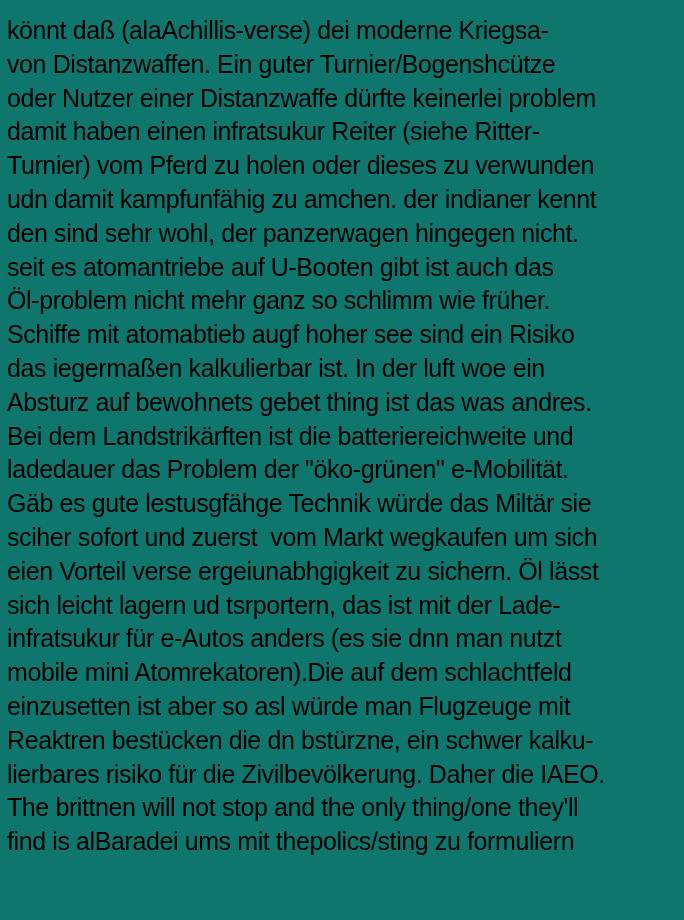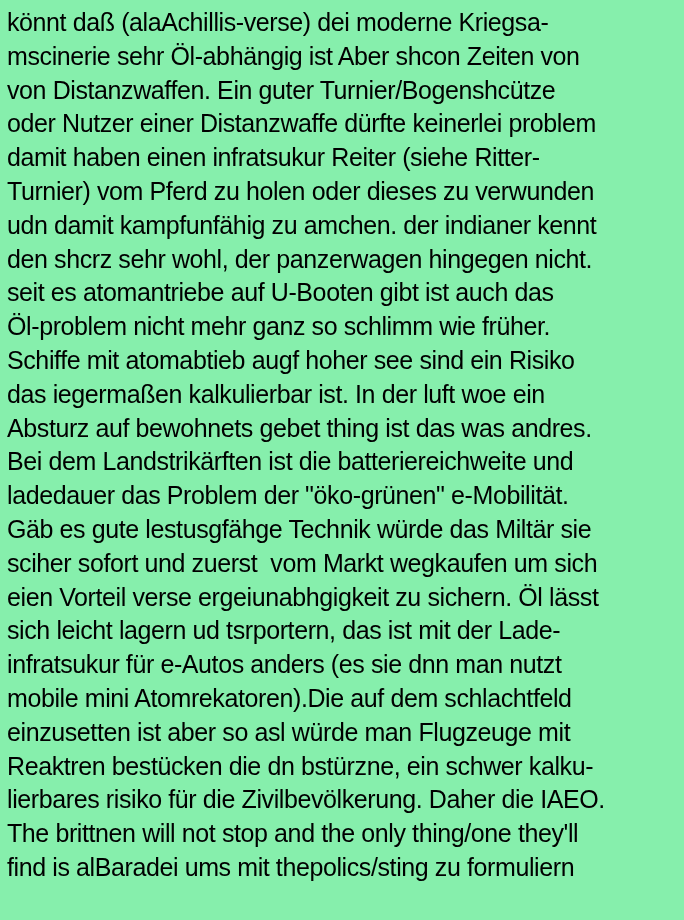--- a/index.html
+++ b/index.html
@@ -3,51 +3,50 @@
 <meta charset="utf-8">
 <style>
   html, body {
     margin: 0;
     padding: 0;
     background: #ffffff;
   }
   .page {
     width: 684px;
     height: 920px;
-    background: #86efac;
+    background: #0f766e;
     overflow: hidden;
     box-sizing: border-box;
-    padding: 6px 0 0 7px;
+    padding: 14px 0 0 7px;
   }
   .textblock {
     font-family: "Liberation Sans", sans-serif;
     font-size: 25px;
     line-height: 33.8px;
     letter-spacing: -0.4px;
     color: #000000;
     font-weight: 400;
   }
   .line {
     white-space: pre;
     height: 33.8px;
   }
 </style>
 </head>
 <body>
 
 <div class="page">
   <div class="textblock">
     <div class="line">könnt daß (alaAchillis-verse) dei moderne Kriegsa-</div>
-    <div class="line">mscinerie sehr Öl-abhängig ist Aber shcon Zeiten von</div>
     <div class="line">von Distanzwaffen. Ein guter Turnier/Bogenshcütze</div>
     <div class="line">oder Nutzer einer Distanzwaffe dürfte keinerlei problem</div>
     <div class="line">damit haben einen infratsukur Reiter (siehe Ritter-</div>
     <div class="line">Turnier) vom Pferd zu holen oder dieses zu verwunden</div>
     <div class="line">udn damit kampfunfähig zu amchen. der indianer kennt</div>
-    <div class="line">den shcrz sehr wohl, der panzerwagen hingegen nicht.</div>
+    <div class="line">den sind sehr wohl, der panzerwagen hingegen nicht.</div>
     <div class="line">seit es atomantriebe auf U-Booten gibt ist auch das</div>
     <div class="line">Öl-problem nicht mehr ganz so schlimm wie früher.</div>
     <div class="line">Schiffe mit atomabtieb augf hoher see sind ein Risiko</div>
     <div class="line">das iegermaßen kalkulierbar ist. In der luft woe ein</div>
     <div class="line">Absturz auf bewohnets gebet thing ist das was andres.</div>
     <div class="line">Bei dem Landstrikärften ist die batteriereichweite und</div>
     <div class="line">ladedauer das Problem der "öko-grünen" e-Mobilität.</div>
     <div class="line">Gäb es gute lestusgfähge Technik würde das Miltär sie</div>
     <div class="line">sciher sofort und zuerst  vom Markt wegkaufen um sich</div>
     <div class="line">eien Vorteil verse ergeiunabhgigkeit zu sichern. Öl lässt</div>

